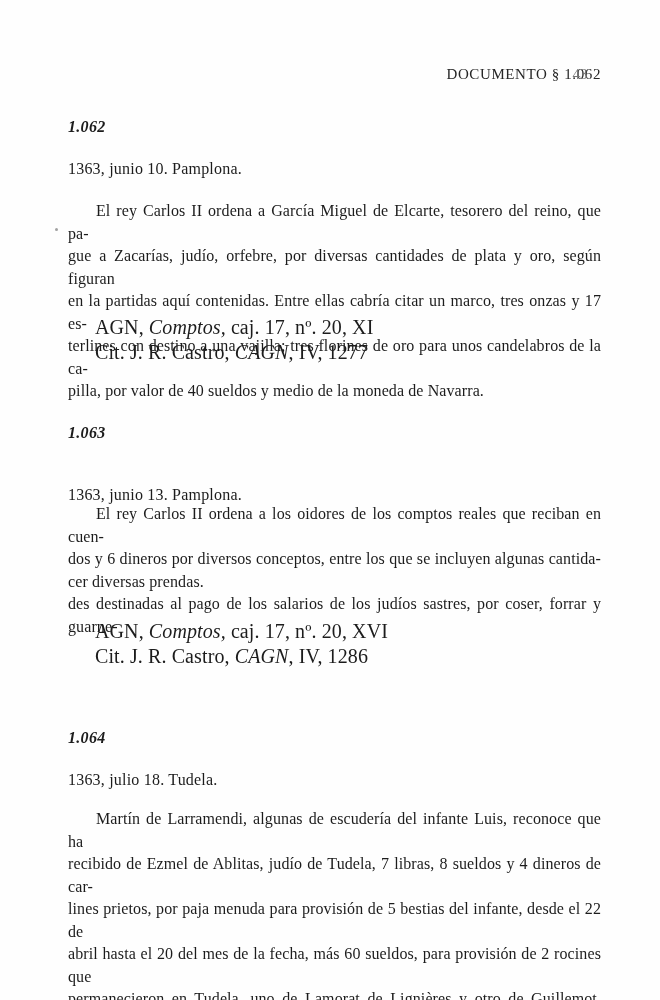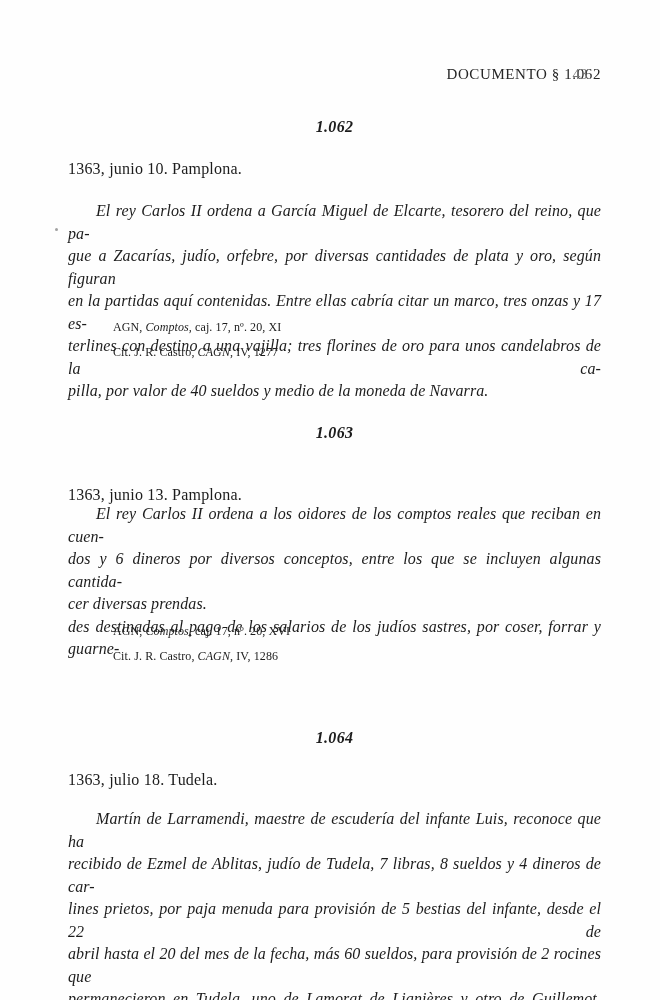--- a/index.html
+++ b/index.html
@@ -29,21 +29,20 @@
   .page-number {
     top: 66px; left: 560px; width: 40px;
     text-align: center;
     font-size: 15px;
     color: #737373;
   }
 
   
   .sec-number {
     left: 68px; width: 533px;
-    text-align: center;
     font-weight: bold;
     font-style: italic;
     font-size: 16px;
     letter-spacing: 0.3px;
   }
 
   
   .date-heading {
     left: 68px; width: 533px;
     font-weight: normal;
@@ -55,32 +54,30 @@
   .para {
     left: 68px; width: 533px;
     font-size: 16px;
     line-height: 22.5px;
     letter-spacing: 0.1px;
   }
   .para .line {
     text-align: justify;
     text-align-last: justify;
     white-space: normal;
-    font-style: italic;
   }
   .para .line.first { text-indent: 28px; }
   .para .line.last  { text-align-last: left; }
 
   
   .cites {
     left: 95px; width: 506px;
-    font-size: 12px;
+    font-size: 20px;
     line-height: 24.5px;
     letter-spacing: 0.1px;
-    margin-left: 18px;
   }
   .it { font-style: italic; }
 
   
   .speck {
     top: 228px; left: 55px;
     width: 3px; height: 3px;
     background: #8a8a8a;
     border-radius: 50%;
     opacity: 0.8;
@@ -119,21 +116,21 @@
     <div class="line">des destinadas al pago de los salarios de los judíos sastres, por coser, forrar y guarne-</div>
   </div>
   <div class="abs cites" style="top:619px">
     <div class="cite-line"><span>AGN, </span><span class="it">Comptos,</span><span> caj. 17, nº. 20, XVI</span></div>
     <div class="cite-line"><span>Cit. J. R. Castro, </span><span class="it">CAGN</span><span>, IV, 1286</span></div>
   </div>
 
   <div class="abs sec-number" style="top:729px">1.064</div>
   <div class="abs date-heading" style="top:771px">1363, julio 18. Tudela.</div>
   <div class="abs para" style="top:808px">
-    <div class="line first">Martín de Larramendi, maestre de escudería del infante Luis, reconoce que ha</div>
+    <div class="line first">Martín de Larramendi, algunas de escudería del infante Luis, reconoce que ha</div>
     <div class="line">recibido de Ezmel de Ablitas, judío de Tudela, 7 libras, 8 sueldos y 4 dineros de car-</div>
     <div class="line">lines prietos, por paja menuda para provisión de 5 bestias del infante, desde el 22 de</div>
     <div class="line">abril hasta el 20 del mes de la fecha, más 60 sueldos, para provisión de 2 rocines que</div>
     <div class="line">permanecieron en Tudela, uno de Lamorat de Lignières y otro de Guillemot, porte-</div>
 
   </div>
 
 </div>
 
 </body></html>

